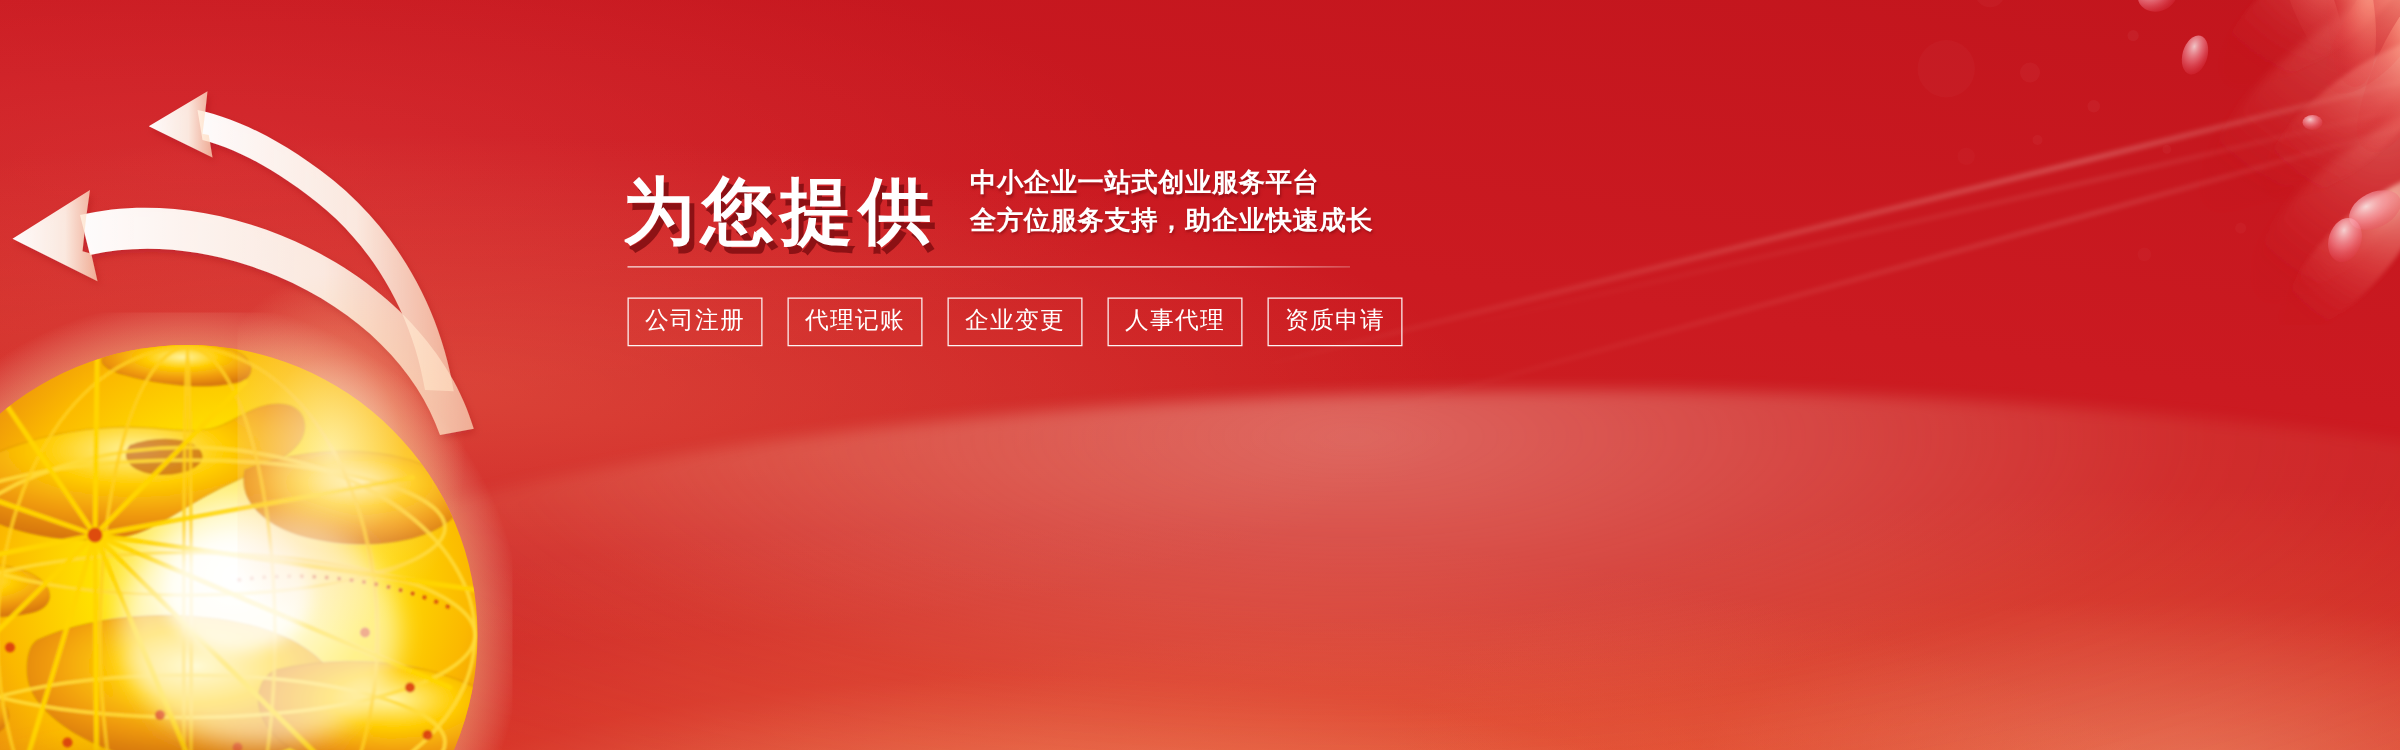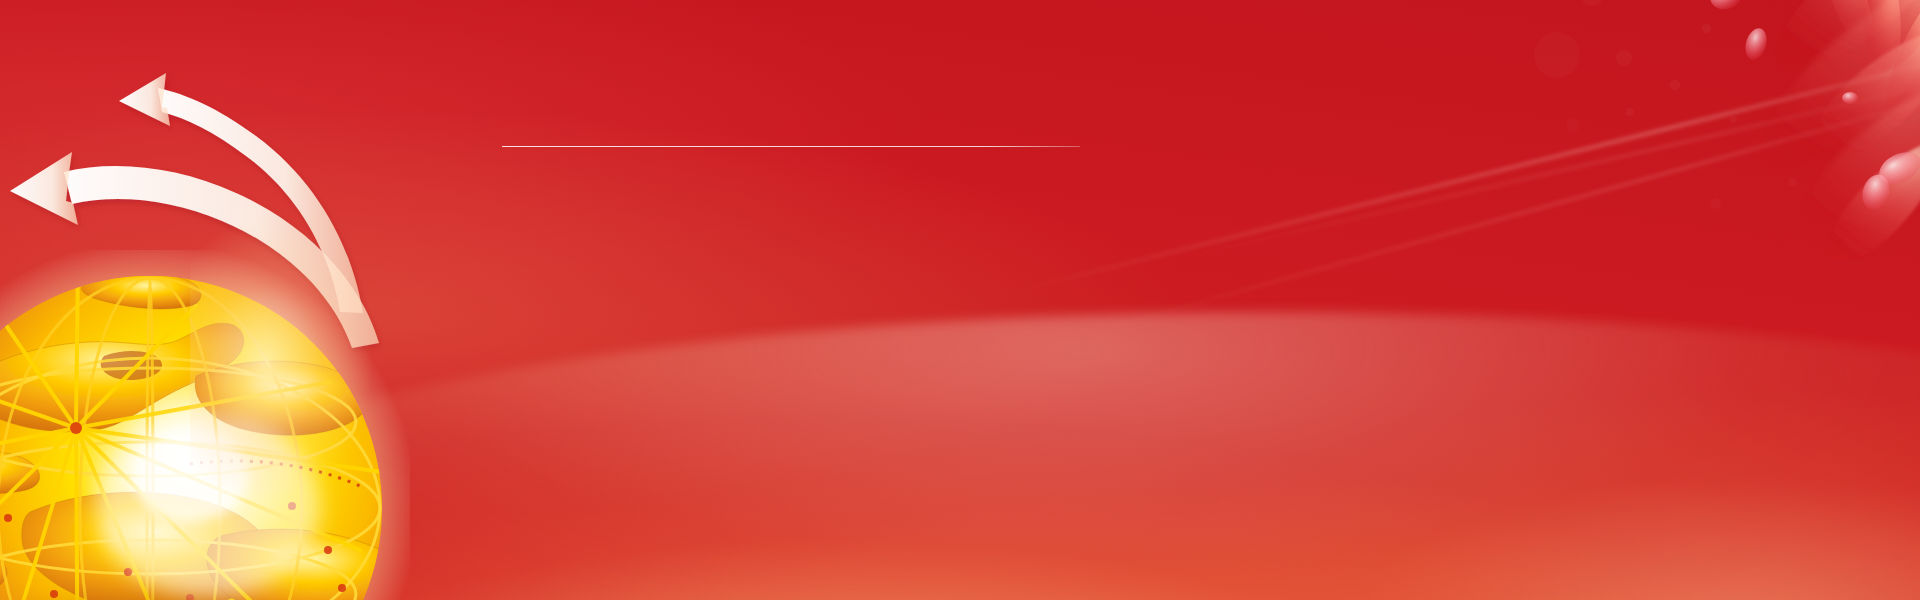--- a/index.html
+++ b/index.html
@@ -371,18 +371,32 @@
       </g>
     </svg>
   </div>
 
   <div style="position:absolute;left:190px;bottom:-40px;width:340px;height:420px;
               background:radial-gradient(ellipse 48% 52% at 22% 34%, rgba(255,248,230,0.70) 0%, rgba(255,214,160,0.32) 36%, rgba(255,255,255,0) 66%);
               pointer-events:none;"></div>
 
   <div class="content">
 
+    <div class="headline-row">
+      <div class="headline">为您提供</div>
+      <div class="sub-lines">
+        <div class="sub-line">中小企业一站式创业服务平台</div>
+        <div class="sub-line">全方位服务支持，助企业快速成长</div>
+      </div>
+    </div>
 
     <div class="divider"></div>
 
+    <div class="tags">
+      <button class="tag">公司注册</button>
+      <button class="tag">代理记账</button>
+      <button class="tag">企业变更</button>
+      <button class="tag">人事代理</button>
+      <button class="tag">资质申请</button>
+    </div>
 
   </div>
 </div>
 
 </body></html>

